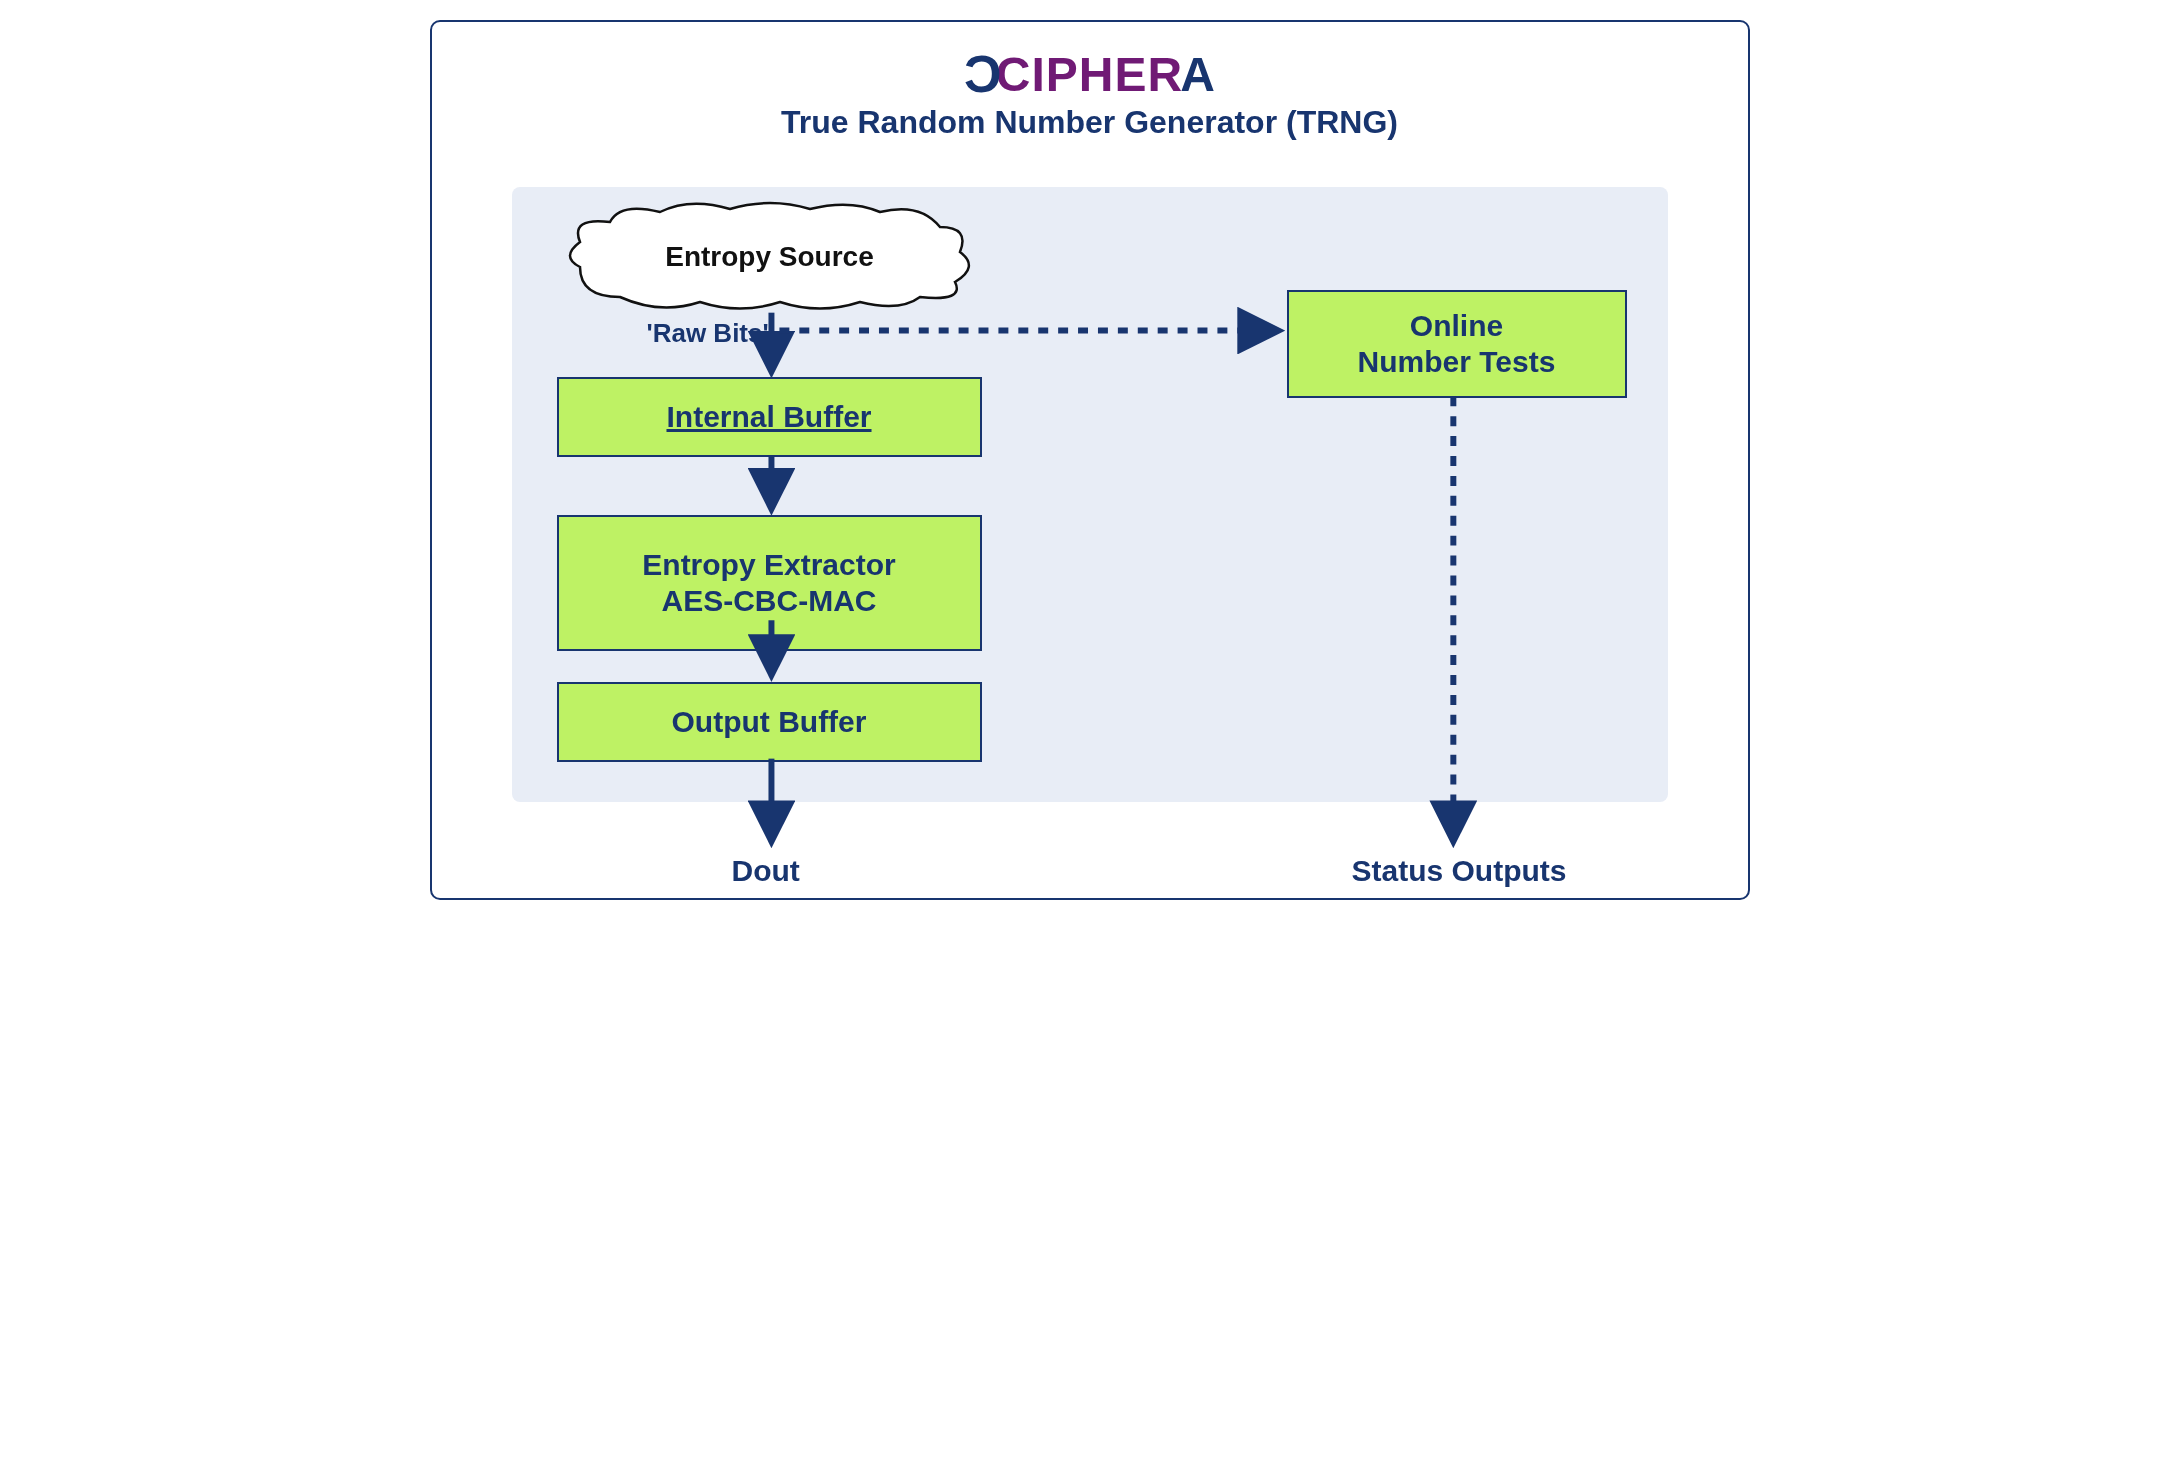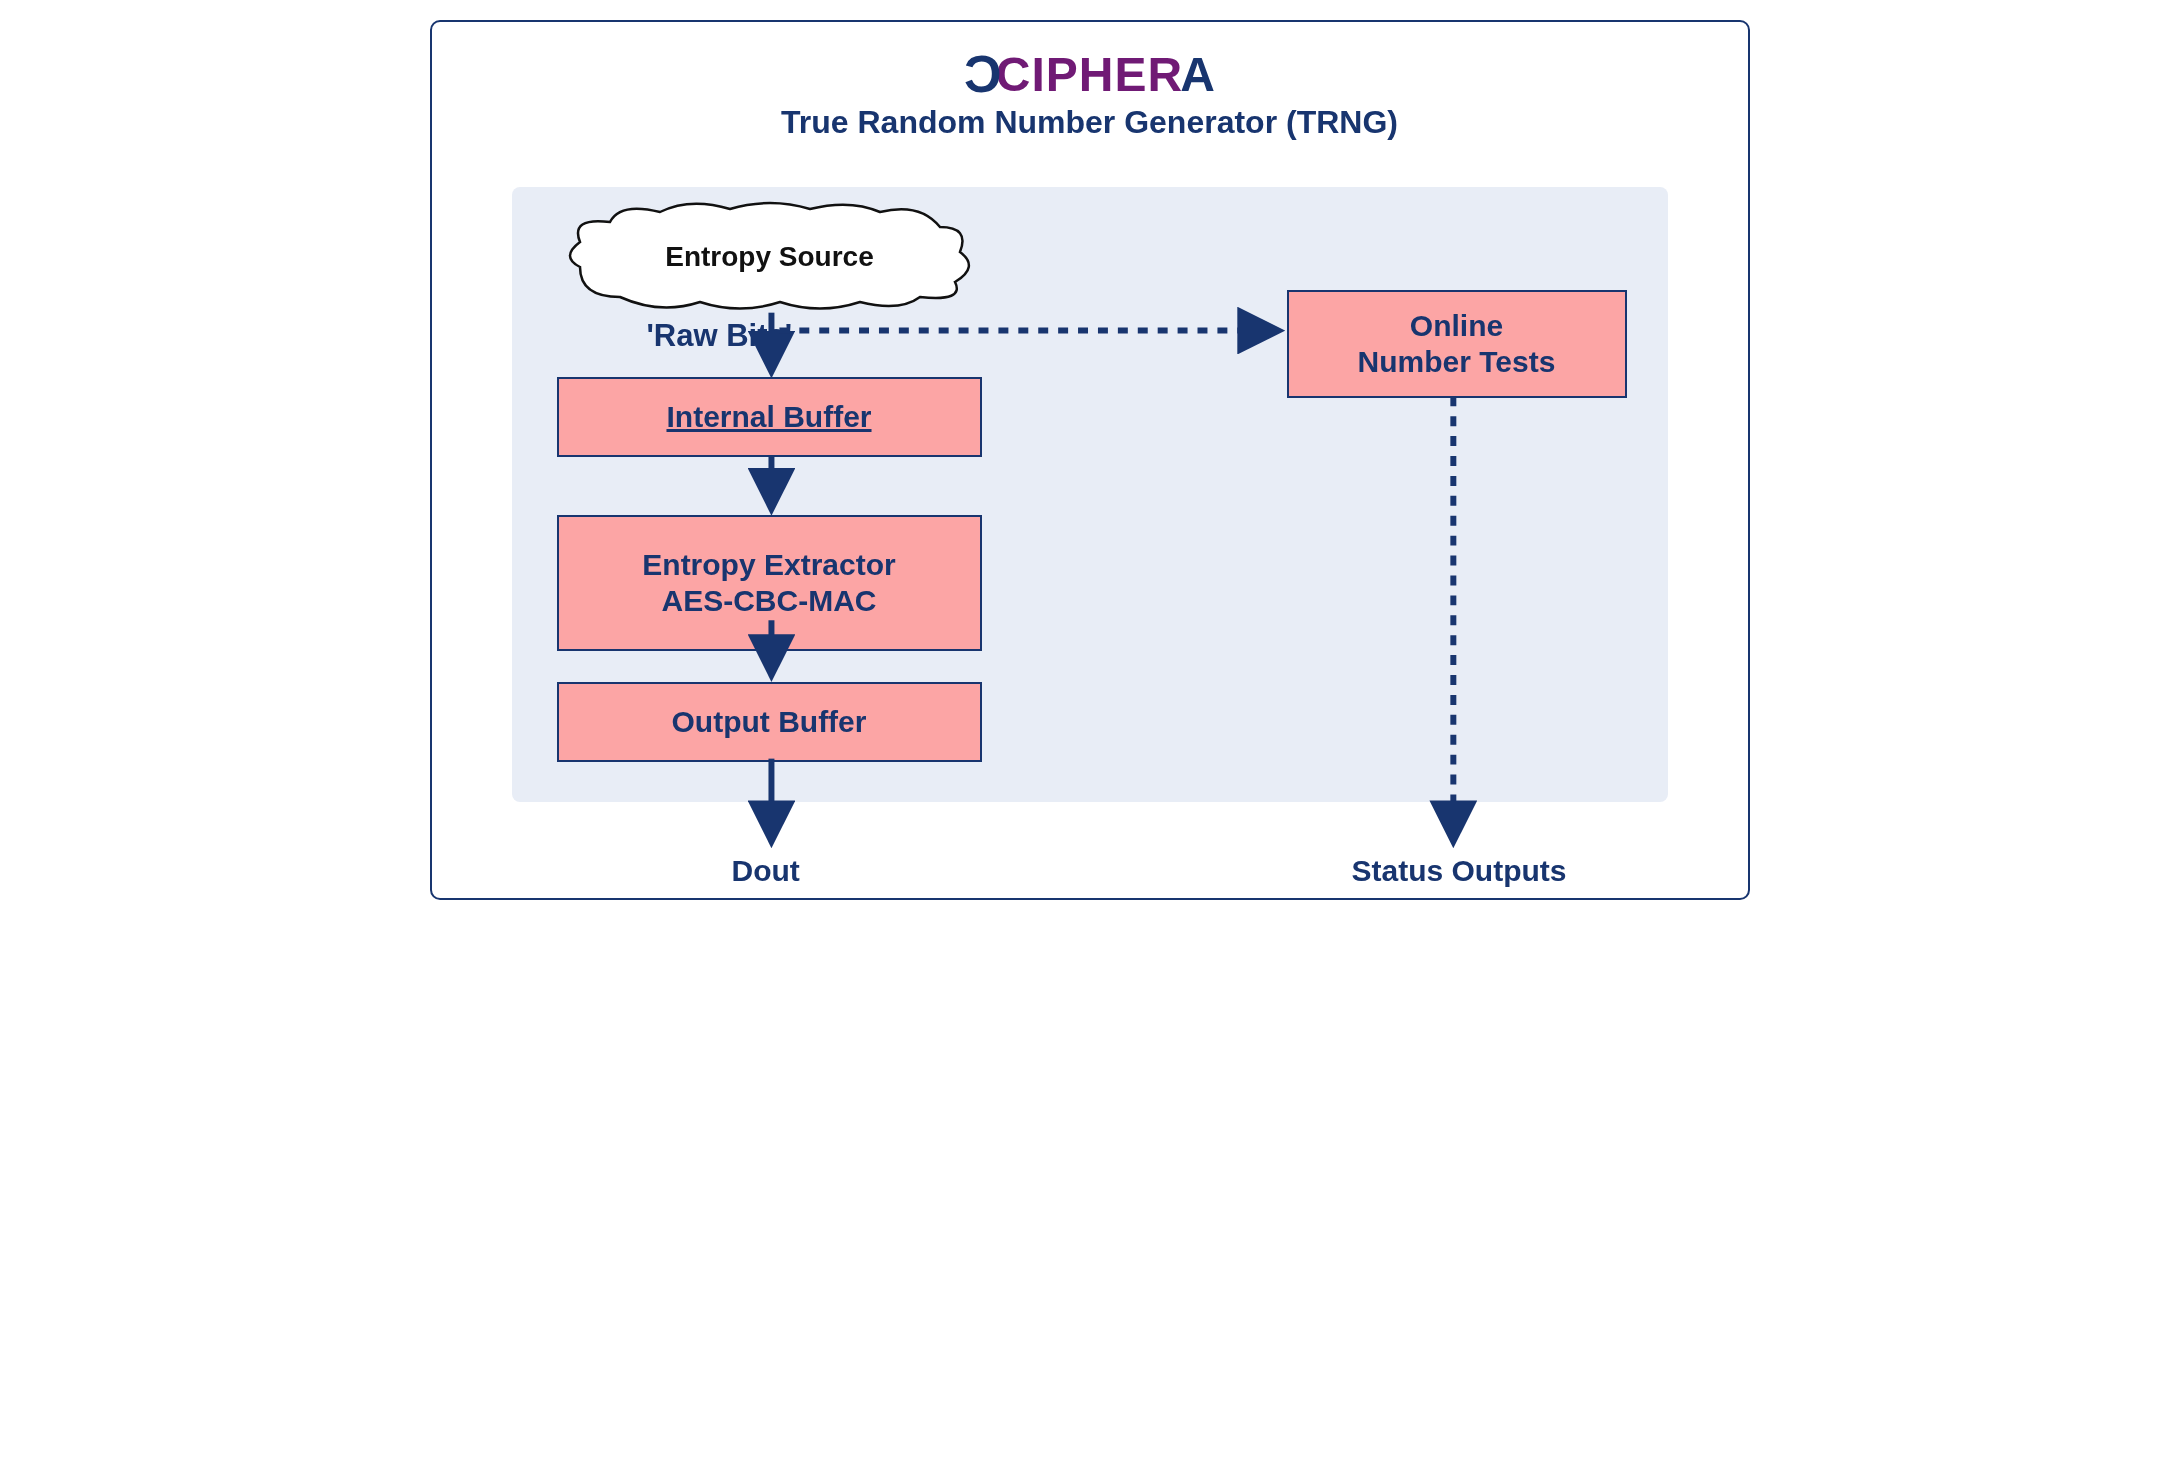--- a/index.html
+++ b/index.html
@@ -89,37 +89,37 @@
     top: 0; left: 0; width: 100%; height: 100%;
     display: flex;
     align-items: center;
     justify-content: center;
     font-size: 28px;
     font-weight: 700;
     color: #111;
   }
   .box {
     position: absolute;
-    background: #fca5a5;
+    background: #bef264;
     border: 2px solid var(--box-border);
     color: var(--navy);
     font-size: 30px;
     font-weight: 600;
     display: flex;
     align-items: center;
     justify-content: center;
     text-align: center;
     line-height: 1.2;
   }
   .raw-bits-label {
     position: absolute;
     top: 296px;
     left: 215px;
     color: var(--navy);
-    font-size: 31px;
+    font-size: 26px;
     font-weight: 600;
   }
   .out-label {
     position: absolute;
     color: var(--navy);
     font-size: 30px;
     font-weight: 700;
     text-align: right;
   }
   svg.connectors {

